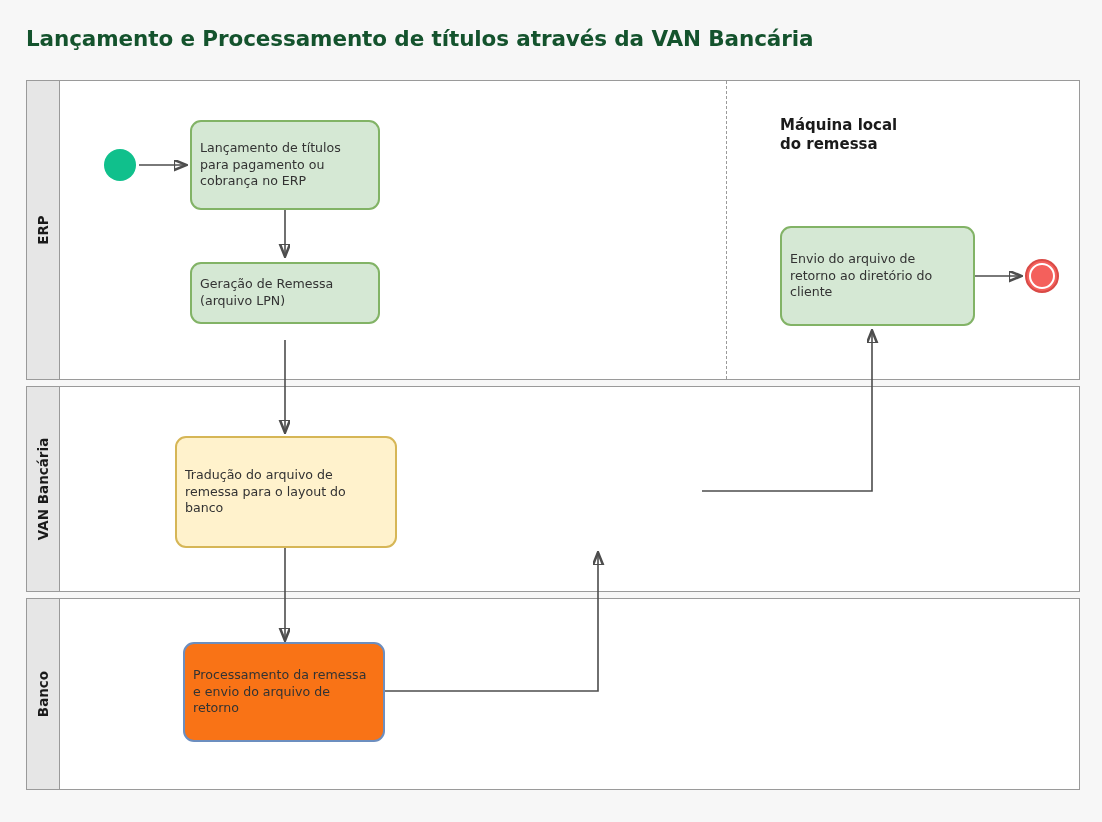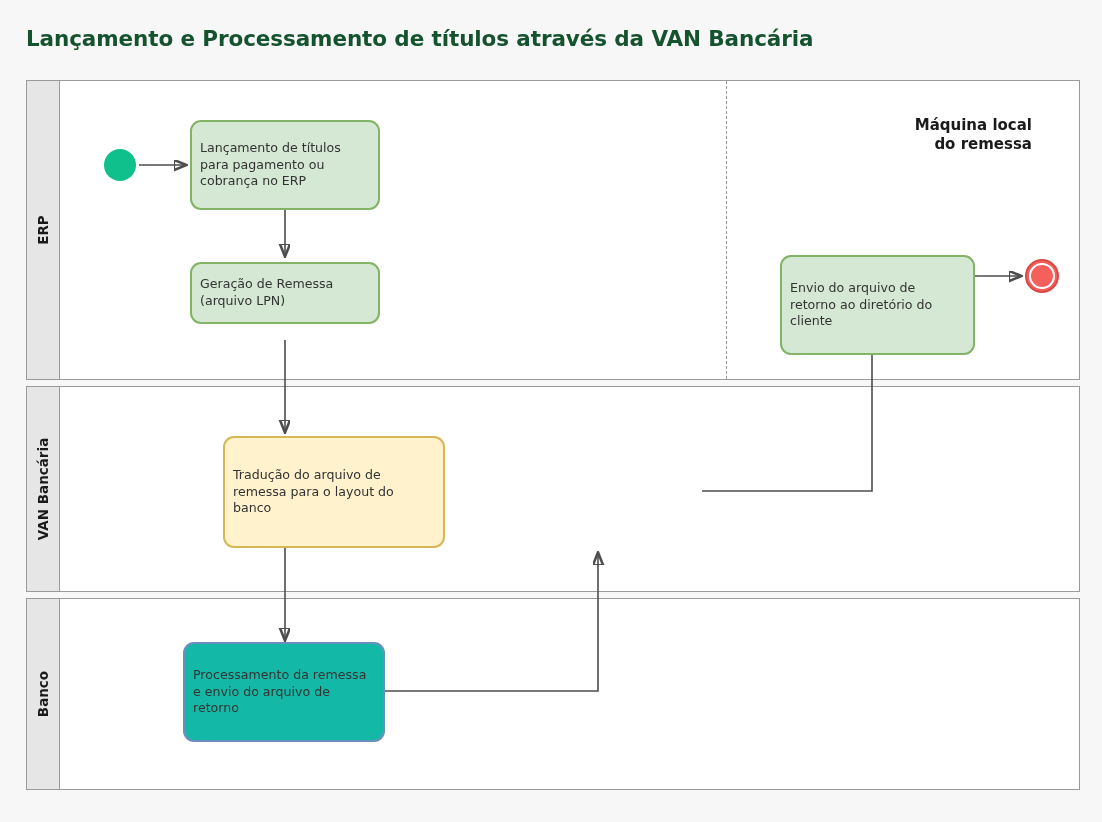--- a/index.html
+++ b/index.html
@@ -82,21 +82,21 @@
   }
   .task.green {
     background: #d5e8d4;
     border-color: #82b366;
   }
   .task.yellow {
     background: #fff2cc;
     border-color: #d6b656;
   }
   .task.blue {
-    background: #14b8a6;
+    background: #f97316;
     border-color: #6c8ebf;
   }
   .event {
     position: absolute;
     border-radius: 50%;
     box-sizing: border-box;
   }
   .event.start {
     background: #10c08c;
   }
@@ -109,21 +109,21 @@
     position: absolute;
     left: 2px;
     top: 2px;
     right: 2px;
     bottom: 2px;
     border-radius: 50%;
     border: 2px solid #ffffff;
   }
   .group-label {
     position: absolute;
-    text-align: right;
+    text-align: left;
     font-size: 15px;
     font-weight: bold;
     color: #1a1a1a;
     line-height: 1.25;
   }
   .dashed-sep {
     position: absolute;
     border-left: 1px dashed #9a9a9a;
   }
   svg.connectors {
@@ -197,20 +197,20 @@
     <line x1="975" y1="276" x2="1021" y2="276" marker-end="url(#arrow)"></line>
   </svg>
 
   <div class="event start" style="left:104px; top:149px; width:32px; height:32px;"></div>
   <div class="event end" style="left:1025px; top:259px; width:34px; height:34px;"></div>
 
   <div class="task green" style="left:190px; top:120px; width:190px; height:90px;">Lançamento de títulos para pagamento ou cobrança no ERP</div>
 
   <div class="task green" style="left:190px; top:262px; width:190px; height:62px;">Geração de Remessa (arquivo LPN)</div>
 
-  <div class="task green" style="left:780px; top:226px; width:195px; height:100px;margin-top:29px;">Envio do arquivo de retorno ao diretório do cliente</div>
-
-  <div class="task yellow" style="left:175px; top:436px; width:222px; height:112px;margin-left:48px;">Tradução do arquivo de remessa para o layout do banco</div>
+  <div class="task green" style="left:780px; top:226px; width:195px; height:100px;">Envio do arquivo de retorno ao diretório do cliente</div>
+
+  <div class="task yellow" style="left:175px; top:436px; width:222px; height:112px;">Tradução do arquivo de remessa para o layout do banco</div>
 
 
   <div class="task blue" style="left:183px; top:642px; width:202px; height:100px;">Processamento da remessa e envio do arquivo de retorno</div>
 
 </div>
 
 </body></html>

